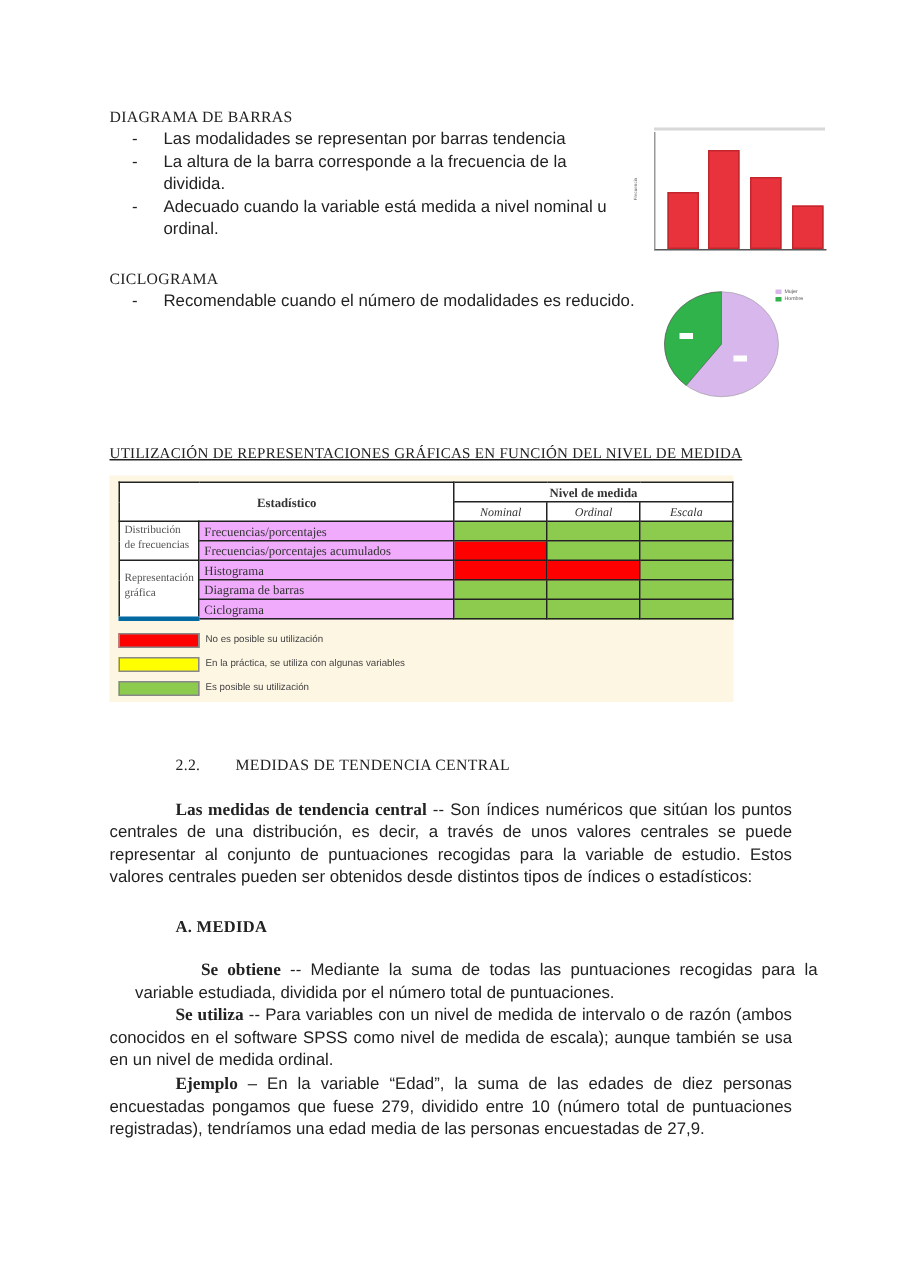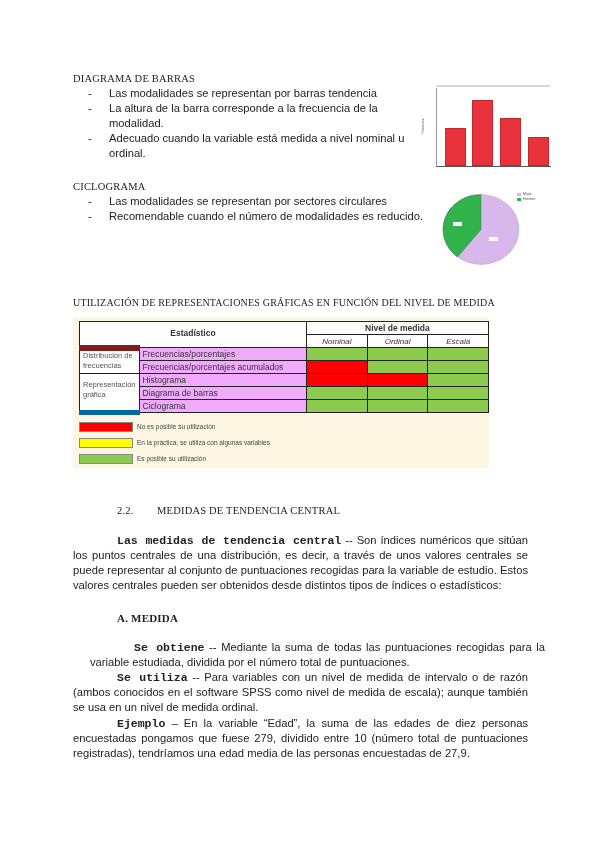--- a/index.html
+++ b/index.html
@@ -4,118 +4,117 @@
 <style>
   html, body { margin: 0; padding: 0; background: #ffffff; }
   body { width: 600px; height: 848px; position: relative; overflow: hidden;
          font-family: "Liberation Sans", sans-serif; color: #222; }
   .abs { position: absolute; }
   .heading { font-family: "Liberation Serif", serif; font-size: 10.5px; letter-spacing: 0.2px; color: #222; }
   ul.dash { list-style: none; margin: 0; padding: 0; }
   ul.dash li { position: relative; padding-left: 36px; font-size: 11.2px; line-height: 15px; color: #222; }
   ul.dash li::before { content: "-"; position: absolute; left: 15px; top: 0; }
   .para { font-size: 11.2px; line-height: 15px; text-align: justify; color: #222; }
-  .para b { font-family: Liberation Mono, monospace; font-weight: bold; font-size: 11.5px; }
+  .para b { font-family: Liberation Serif, serif; font-weight: bold; font-size: 11.5px; }
   .indent { text-indent: 44px; }
 
   
   .barchart { left: 422px; top: 84px; width: 130px; height: 98px; }
   .barchart .plot { position: absolute; left: 14px; top: 4px; width: 114px; height: 78px;
                     border-left: 1px solid #999; border-bottom: 1px solid #555; }
   .barchart .topline { position: absolute; left: 14px; top: 1px; width: 114px; height: 2px; background: #d8d8d8; }
   .barchart .bar { position: absolute; bottom: 0; width: 21px; background: #e8323c; border: 1px solid #c4262e; box-sizing: border-box; }
   .barchart .ylabel { position: absolute; left: -6px; top: 40px; font-size: 3px; color: #666; transform: rotate(-90deg); }
 
   
   .pie { left: 441px; top: 193px; width: 80px; height: 73px; }
   .legend-mini { left: 517px; top: 192px; font-size: 3.5px; color: #555; line-height: 5px; }
   .legend-mini .sw { display: inline-block; width: 4px; height: 3px; margin-right: 2px; vertical-align: middle; }
 
   
   .table-wrap { left: 73px; top: 317px; width: 416px; height: 151px; background: #fdf6e3; }
-  table.usage { position: absolute; left: 6px; top: 4px; border-collapse: collapse; font-family: Liberation Sans, sans-serif; }
+  table.usage { position: absolute; left: 6px; top: 4px; border-collapse: collapse; font-family: Liberation Serif, serif; }
   table.usage td, table.usage th { border: 1px solid #222; padding: 0 3px; height: 12px; font-size: 8.5px; color: #333; }
   table.usage th { font-weight: bold; background: #fff; }
   table.usage .sub { font-style: italic; font-weight: normal; text-align: center; font-size: 8px; }
   table.usage .cat { font-size: 7.5px; color: #555; background: #fff; border-bottom: none; border-top: none; vertical-align: top; line-height: 10px; }
   table.usage .stat { background: #f0abfc; width: 166px; }
   table.usage .cell { width: 56px; }
   .g { background: #8ccb4e; }
   .r { background: #ff0000; }
   .y { background: #ffff00; }
   .key { position: absolute; left: 6px; width: 54px; height: 10px; border: 1px solid #888; box-sizing: border-box; }
   .keytext { position: absolute; left: 64px; font-size: 6.5px; color: #444; }
 </style>
 </head>
 <body>
 
 <div class="abs heading" style="left:73px; top:73px;">DIAGRAMA DE BARRAS</div>
 <ul class="abs dash" style="left:73px; top:86px; width:345px;">
   <li>Las modalidades se representan por barras tendencia</li>
-  <li>La altura de la barra corresponde a la frecuencia de la modalidad.</li>
+  <li>La altura de la barra corresponde a la frecuencia de la dividida.</li>
   <li>Adecuado cuando la variable está medida a nivel nominal u ordinal.</li>
 </ul>
 
 <div class="abs barchart">
   <div class="topline"></div>
   <div class="ylabel">Frecuencia</div>
   <div class="plot">
     <div class="bar" style="left:8px; height:38px;"></div>
     <div class="bar" style="left:35px; height:66px;"></div>
     <div class="bar" style="left:63px; height:48px;"></div>
     <div class="bar" style="left:91px; height:29px;"></div>
   </div>
 </div>
 
 <div class="abs heading" style="left:73px; top:181px;">CICLOGRAMA</div>
 <ul class="abs dash" style="left:73px; top:194px; width:355px;">
-  <li>Las modalidades se representan por sectores circulares</li>
   <li>Recomendable cuando el número de modalidades es reducido.</li>
 </ul>
 
 <svg class="abs pie" viewBox="0 0 80 73">
   <ellipse cx="40" cy="36.5" rx="38" ry="35" fill="#d8b8ec" stroke="#999" stroke-width="0.4"></ellipse>
   <path d="M40,36.5 L40,1.5 A38,35 0 0 0 16.5,64 Z" fill="#2fb34a" stroke="#555" stroke-width="0.4"></path>
   <rect x="12" y="29" width="9" height="4" fill="#fff"></rect>
   <rect x="48" y="44" width="9" height="4" fill="#fff"></rect>
 </svg>
 <div class="abs legend-mini">
   <div><span class="sw" style="background:#d8b8ec;"></span><span>Mujer</span></div>
   <div><span class="sw" style="background:#2fb34a;"></span><span>Hombre</span></div>
 </div>
 
-<div class="abs heading" style="left:73px; top:297px; font-size:10px;">UTILIZACIÓN DE REPRESENTACIONES GRÁFICAS EN FUNCIÓN DEL NIVEL DE MEDIDA</div>
+<div class="abs heading" style="left:73px; top:297px; font-size:10px;text-decoration:underline;">UTILIZACIÓN DE REPRESENTACIONES GRÁFICAS EN FUNCIÓN DEL NIVEL DE MEDIDA</div>
 
 <div class="abs table-wrap">
   <table class="usage">
     <tbody>
         <tr>
       <th colspan="2" rowspan="2">Estadístico</th>
       <th colspan="3">Nivel de medida</th>
     </tr>
     <tr>
       <th class="sub cell">Nominal</th>
       <th class="sub cell">Ordinal</th>
       <th class="sub cell">Escala</th>
     </tr>
     <tr>
-      <td class="cat" rowspan="2" style="border-top:6px solid #7f1d1d;margin-top:12px;">Distribución de frecuencias</td>
+      <td class="cat" rowspan="2" style="border-top:1px solid #7f1d1d;margin-top:12px;">Distribución de frecuencias</td>
       <td class="stat">Frecuencias/porcentajes</td>
       <td class="g"></td>
       <td class="g"></td>
       <td class="g"></td>
     </tr>
     <tr>
       <td class="stat">Frecuencias/porcentajes acumulados</td>
       <td class="r"></td>
       <td class="g"></td>
       <td class="g"></td>
     </tr>
     <tr>
-      <td class="cat" rowspan="3" style="border-top:1px solid #222; border-bottom:5px solid #0369a1; padding-top:6px;">Representación gráfica</td>
+      <td class="cat" rowspan="3" style="border-top:1px solid #222; border-bottom:3px solid #0369a1; padding-top:6px;">Representación gráfica</td>
       <td class="stat">Histograma</td>
       <td class="r"></td>
       <td class="r"></td>
       <td class="g"></td>
     </tr>
     <tr>
       <td class="stat">Diagrama de barras</td>
       <td class="g"></td>
       <td class="g"></td>
       <td class="g"></td>

